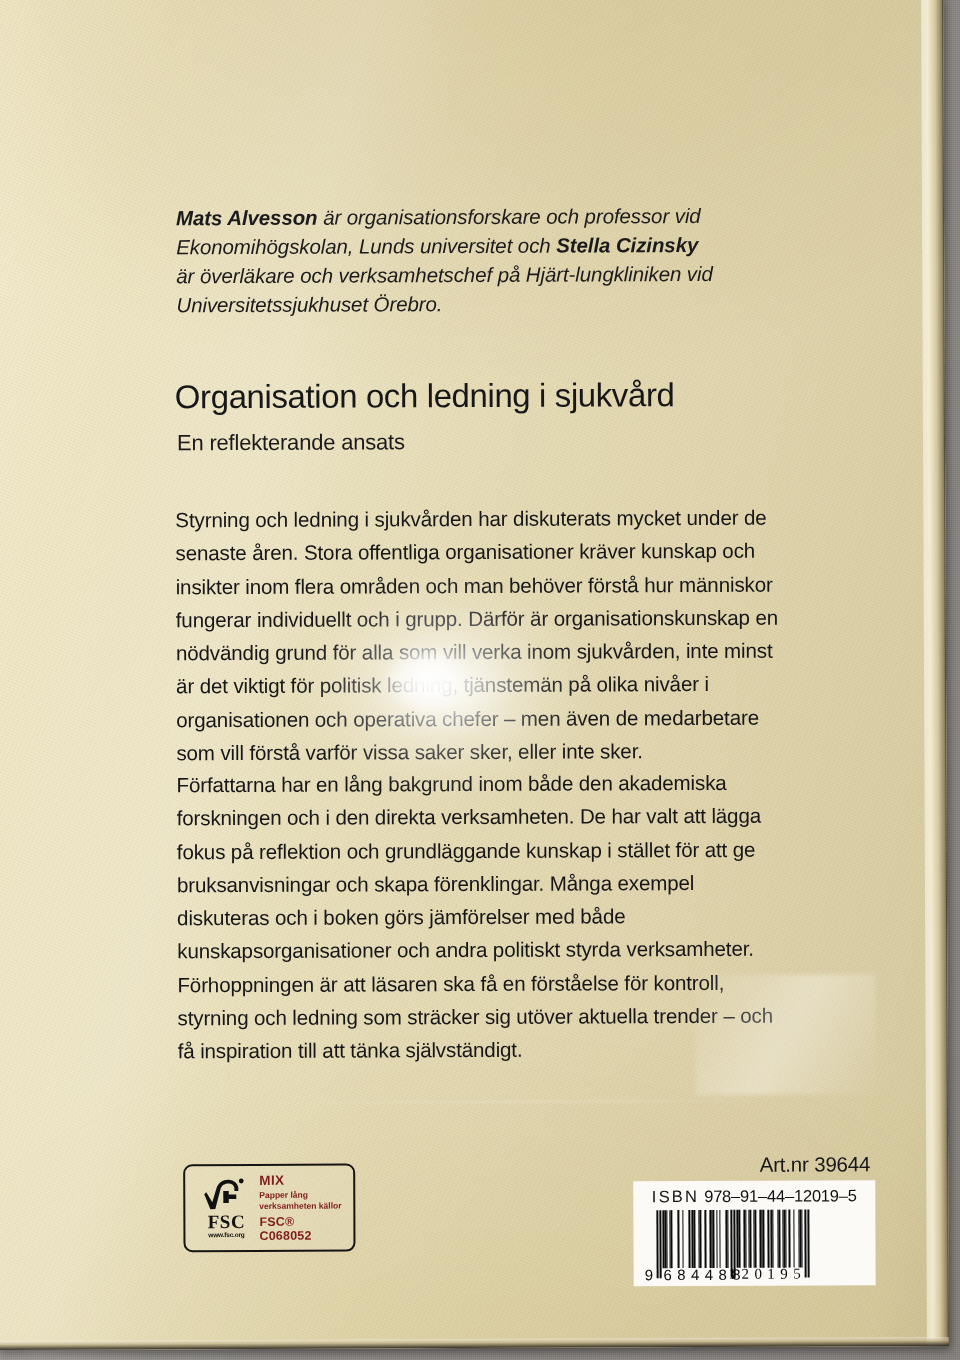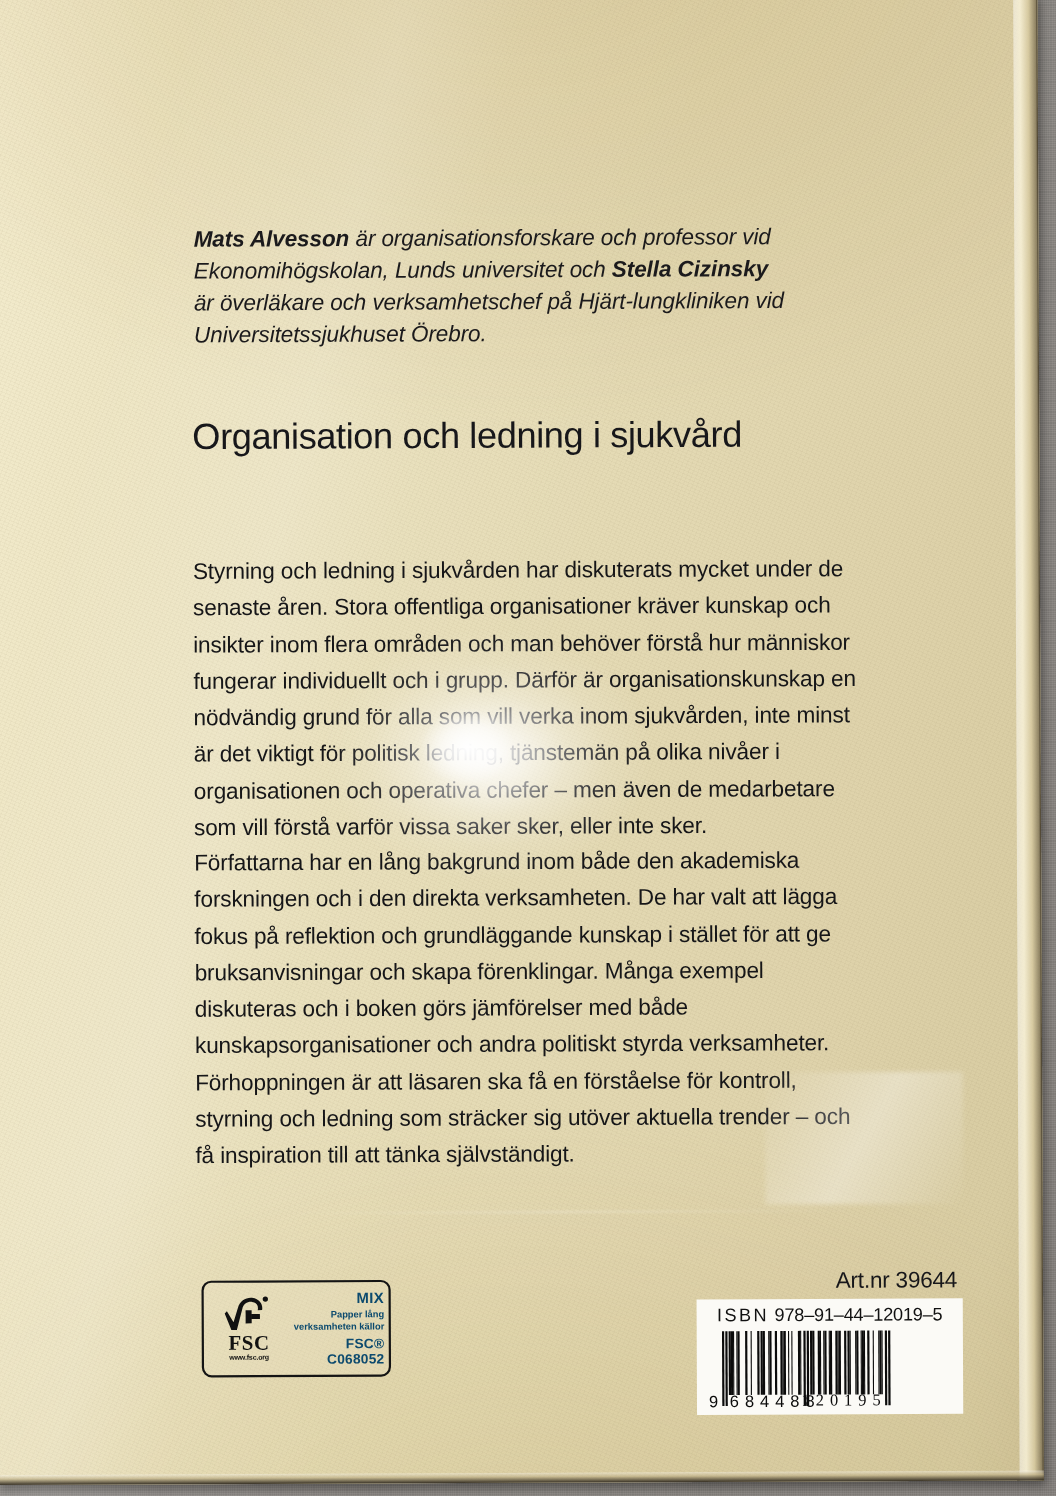--- a/index.html
+++ b/index.html
@@ -247,22 +247,22 @@
     margin-top: 1px;
   }
   .fsc-url {
     font-size: 6.5px;
     font-weight: 700;
     line-height: 8px;
     letter-spacing: -.2px;
   }
   .fsc-info {
     flex: 1;
-    text-align: right;
-    color: #0c4a6e;
+    text-align: left;
+    color: #7f1d1d;
     padding-right: 4px;
   }
   .fsc-mix { font-size: 13.5px; font-weight: 700; letter-spacing: .4px; }
   .fsc-desc { font-size: 8.5px; font-weight: 700; line-height: 10.5px; margin-top: 2px; }
   .fsc-code { font-size: 12.5px; font-weight: 700; letter-spacing: .2px; margin-top: 4px; }
 
   .publisher {
     position: absolute;
     left: 180px;
     top: 1274px;
@@ -344,20 +344,21 @@
     <div class="grain"></div>
     <div class="gloss-band"></div>
 
     <div class="content">
 
       <div class="bio">
         <b>Mats Alvesson</b><span> är organisationsforskare och professor vid Ekonomihögskolan, Lunds universitet och </span><b>Stella Cizinsky</b><span> är överläkare och verksamhetschef på Hjärt-lungkliniken vid Universitetssjukhuset Örebro.</span>
       </div>
 
       <div class="title">Organisation och ledning i sjukvård</div>
+      <div class="subtitle">En reflekterande ansats</div>
 
       <div class="para" id="para-1">Styrning och ledning i sjukvården har diskuterats mycket under de senaste åren. Stora offentliga organisationer kräver kunskap och insikter inom flera områden och man behöver förstå hur människor fungerar individuellt och i grupp. Därför är organisationskunskap en nödvändig grund för alla som vill verka inom sjukvården, inte minst är det viktigt för politisk ledning, tjänstemän på olika nivåer i organisationen och operativa chefer – men även de medarbetare som vill förstå varför vissa saker sker, eller inte sker.</div>
       <div class="para" id="para-2">Författarna har en lång bakgrund inom både den akademiska forskningen och i den direkta verksamheten. De har valt att lägga fokus på reflektion och grundläggande kunskap i stället för att ge bruksanvisningar och skapa förenklingar. Många exempel diskuteras och i boken görs jämförelser med både kunskapsorganisationer och andra politiskt styrda verksamheter. Förhoppningen är att läsaren ska få en förståelse för kontroll, styrning och ledning som sträcker sig utöver aktuella trender – och få inspiration till att tänka självständigt.</div>
 
       <div class="fsc-box">
         <div class="fsc-mark">
           <svg class="fsc-tree" width="46" height="34" viewBox="0 0 46 34">
             <path d="M3 15 L9 25 L13 12 C15 5 21 2 27 3 C33 4 36 9 35 14 L31 14 C32 10 30 7 26 6.5 C22 6 18 8 17 13 L12 32 L7 32 L1 17 Z" fill="#111"></path>
             <rect x="20" y="14" width="5.5" height="12" fill="#111"></rect>
             <rect x="25" y="17.5" width="8" height="4.5" fill="#111"></rect>

